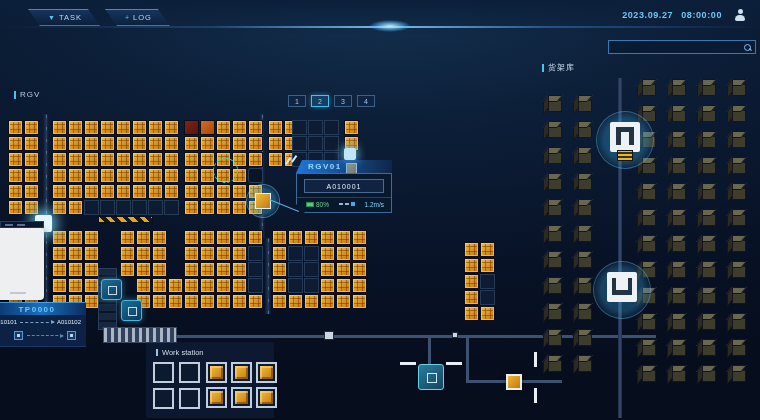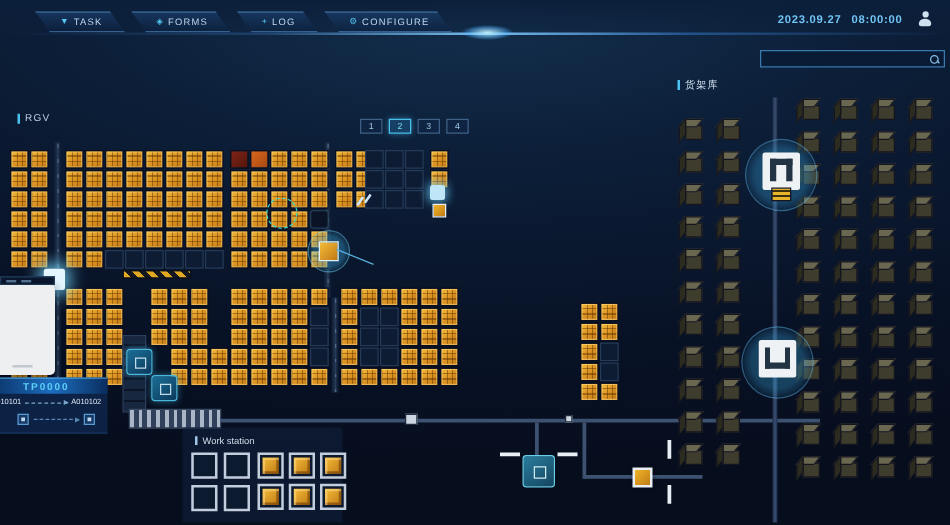--- a/index.html
+++ b/index.html
@@ -195,30 +195,22 @@
 
   <div class="hdr-band"></div>
   <div class="hdr-line"></div>
   <div class="hdr-flare"></div>
   <div class="nav-tabs">
       <div class="tab">
         <span class="tab-icon">▼</span>
         <span class="tab-label">TASK</span>
       </div>
       <div class="tab">
-        <span class="tab-icon">◈</span>
-        <span class="tab-label">FORMS</span>
-      </div>
-      <div class="tab">
         <span class="tab-icon">+</span>
         <span class="tab-label">LOG</span>
-      </div>
-      <div class="tab">
-        <span class="tab-icon">⚙</span>
-        <span class="tab-label">CONFIGURE</span>
       </div>
     </div>
   <div class="hdr-datetime">
     <span>2023.09.27</span>
     <span>08:00:00</span>
   </div>
   <span class="user-ico"></span>
   <div class="search-wrap">
     <input class="search-input" placeholder="" style="">
     <span class="mag"></span>
@@ -474,20 +466,40 @@
   <div class="glow-sq"></div>
   <div class="sel-circle"></div>
   <div class="rgv-ring"></div>
   <div class="rgv-tile"></div>
   <div class="mini-glow"></div>
   <div class="mini-yellow"></div>
 
   <div class="popup-leader"></div>
   <div class="popup-slash" style="left:284px;top:160px"></div>
   <div class="popup-slash" style="left:290px;top:158px"></div>
+  <div class="popup">
+    <div class="popup-hd">
+      <span>RGV01</span>
+    </div>
+    <div class="popup-bd">
+      <div class="popup-code">A010001</div>
+      <div class="popup-ft">
+        <span class="batt">
+            <i></i>
+            <span>80%</span>
+          </span>
+        <span class="stat-ico">
+            <i></i>
+            <i></i>
+            <b></b>
+          </span>
+        <span class="speed">1.2m/s</span>
+      </div>
+    </div>
+  </div>
 
   <div class="card-tab">
       <i style="left:4px"></i>
       <i style="left:16px"></i>
     </div>
   <div class="white-card">
       <i></i>
     </div>
   <div class="tp-panel">
     <div class="tp-hd">

